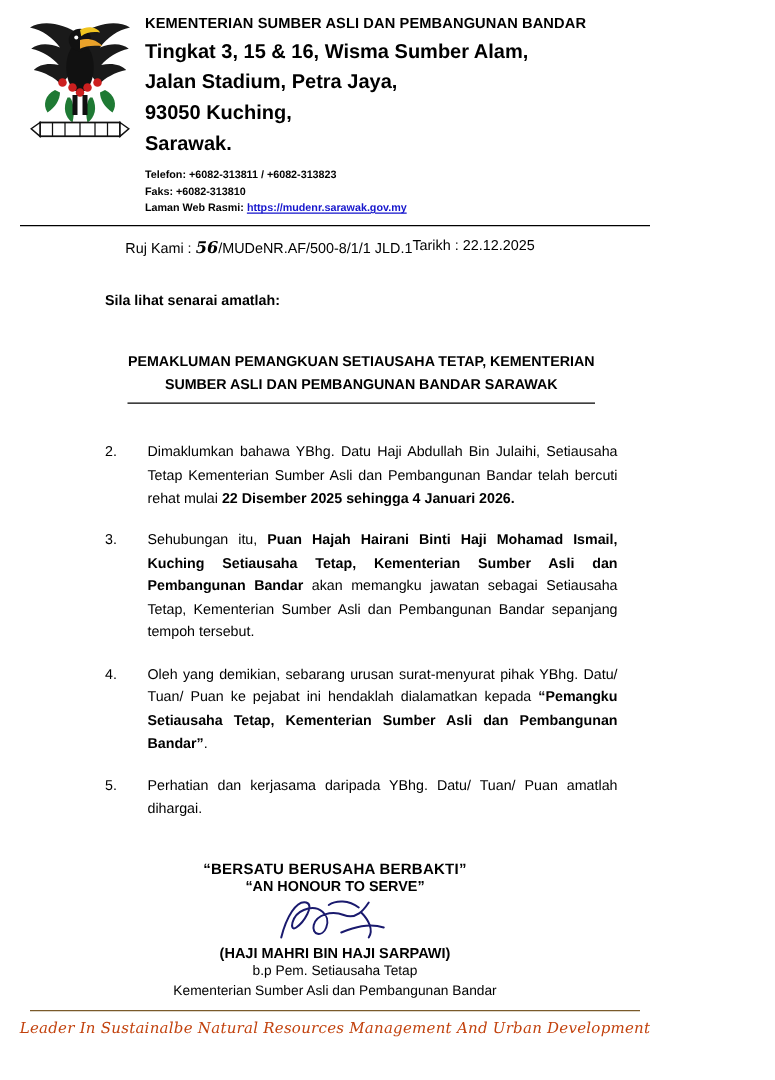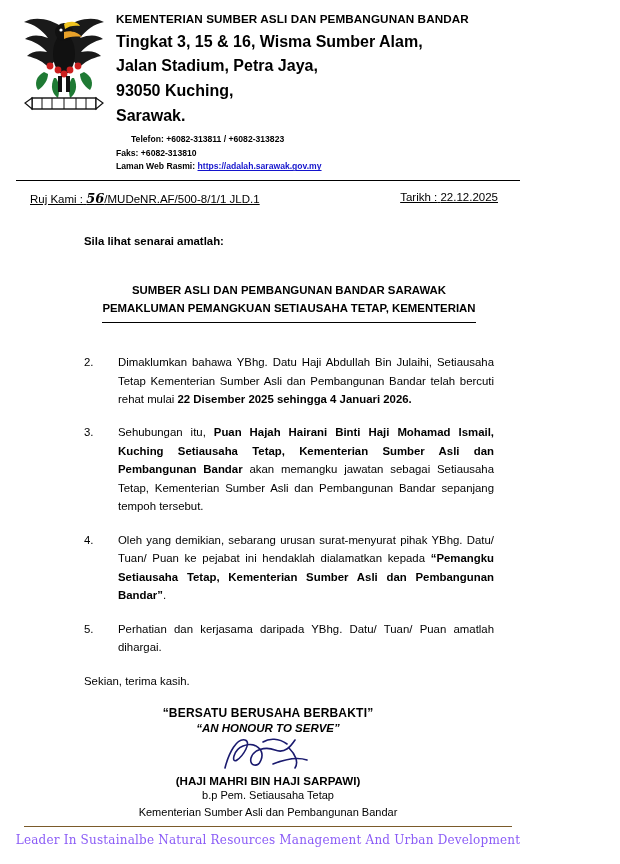--- a/index.html
+++ b/index.html
@@ -65,24 +65,23 @@
   }
   .hr-top {
     border: none;
     border-top: 1px solid #000;
     margin: 6px 16px 0 16px;
   }
 
   
   .ref-row {
     display: flex;
-    justify-content: space-between;
+    justify-content: center;
     padding: 10px 38px 0 30px;
     font-size: 11.5px;
-    text-decoration: underline;
   }
   .ref-left { white-space: nowrap; }
   .hand-num {
     font-family: "DejaVu Serif", serif;
     font-style: italic;
     font-weight: bold;
     font-size: 13px;
   }
   .ref-tuan {
     padding: 14px 0 0 30px;
@@ -131,21 +130,20 @@
     text-align: center;
     padding: 0 24px;
   }
   .motto1 {
     font-weight: bold;
     font-size: 12px;
     letter-spacing: 0.2px;
   }
   .motto2 {
     font-weight: bold;
-    font-style: italic;
     font-size: 11.5px;
     margin-top: 2px;
   }
   .sig {
     height: 40px;
     display: flex;
     justify-content: center;
     align-items: center;
   }
   .signame {
@@ -159,22 +157,23 @@
 
   
   .footer-hr {
     border: none;
     border-top: 1px solid #7a5a2a;
     margin: 6px 24px 0 24px;
   }
   .footer {
     text-align: center;
     font-family: "DejaVu Serif", serif;
+    font-style: italic;
     font-size: 12px;
-    color: #8b5cf6;
+    color: #c2410c;
     padding-top: 6px;
     letter-spacing: 0.2px;
   }
 </style>
 </head>
 <body>
 
 <div class="page">
 
   <div class="letterhead">
@@ -228,25 +227,25 @@
         </g>
       </svg>
     </div>
 
     <div class="lh-text">
       <div class="lh-title">KEMENTERIAN SUMBER ASLI DAN PEMBANGUNAN BANDAR</div>
       <div class="lh-line">Tingkat 3, 15 &amp; 16, Wisma Sumber Alam,</div>
       <div class="lh-line">Jalan Stadium, Petra Jaya,</div>
       <div class="lh-line">93050 Kuching,</div>
       <div class="lh-line">Sarawak.</div>
-      <div class="lh-contact" style="margin-top:4px;margin-left:15px;">Telefon: +6082-313811 / +6082-313823</div>
+      <div class="lh-contact" style="margin-top:4px;">Telefon: +6082-313811 / +6082-313823</div>
       <div class="lh-contact">Faks: +6082-313810</div>
       <div class="lh-contact lh-web">
         <span>Laman Web Rasmi:</span>
-        <a href="#">https://adalah.sarawak.gov.my</a>
+        <a href="#">https://mudenr.sarawak.gov.my</a>
       </div>
     </div>
   </div>
 
   <hr class="hr-top">
 
   <div class="ref-row">
     <div class="ref-left">
       <span>Ruj Kami :</span>
       <span class="hand-num">56</span><span>/MUDeNR.AF/500-8/1/1 JLD.1</span>
@@ -258,22 +257,22 @@
   </div>
 
   <div class="body">
 
     <div class="b-gap-lg"></div>
     <div class="lbl-bold">Sila lihat senarai amatlah:</div>
 
     <div class="b-gap-md"></div>
 
     <div class="b-gap-md"></div>
+    <div class="subject">PEMAKLUMAN PEMANGKUAN SETIAUSAHA TETAP, KEMENTERIAN</div>
     <div class="subject">SUMBER ASLI DAN PEMBANGUNAN BANDAR SARAWAK</div>
-    <div class="subject">PEMAKLUMAN PEMANGKUAN SETIAUSAHA TETAP, KEMENTERIAN</div>
     <hr class="hr-sub">
 
     <div class="b-gap-md"></div>
 
     <div class="b-gap-md"></div>
     <div class="para">
       <div class="num">2.</div>
       <div class="txt"><span>Dimaklumkan bahawa YBhg. Datu Haji Abdullah Bin Julaihi, Setiausaha Tetap Kementerian Sumber Asli dan Pembangunan Bandar telah bercuti rehat mulai </span><b>22 Disember 2025 sehingga 4 Januari 2026.</b></div>
     </div>
 
@@ -289,21 +288,20 @@
       <div class="txt"><span>Oleh yang demikian, sebarang urusan surat-menyurat pihak YBhg. Datu/ Tuan/ Puan ke pejabat ini hendaklah dialamatkan kepada </span><b>“Pemangku Setiausaha Tetap, Kementerian Sumber Asli dan Pembangunan Bandar”</b><span>.</span></div>
     </div>
 
     <div class="b-gap-md"></div>
     <div class="para">
       <div class="num">5.</div>
       <div class="txt"><span>Perhatian dan kerjasama daripada YBhg. Datu/ Tuan/ Puan amatlah dihargai.</span></div>
     </div>
 
     <div class="b-gap-md"></div>
-    <div>Sekian, terima kasih.</div>
   </div>
 
   <div class="closing" style="margin-top:16px;">
     <div class="motto1">“BERSATU BERUSAHA BERBAKTI”</div>
     <div class="motto2">“AN HONOUR TO SERVE”</div>
     <div class="sig">
       <svg width="130" height="40" viewBox="0 0 130 40" aria-hidden="true">
         <g fill="none" stroke="#1a1a6e" stroke-width="1.6" stroke-linecap="round">
           <path d="M22 34 C26 18, 34 4, 42 6 C49 8, 40 22, 34 26 C28 30, 30 16, 40 12 C52 7, 62 16, 58 26 C55 34, 46 32, 48 24 C50 16, 62 12, 72 16 C82 20, 88 12, 92 6"></path>
           <path d="M60 8 C66 4, 76 4, 84 10"></path>

